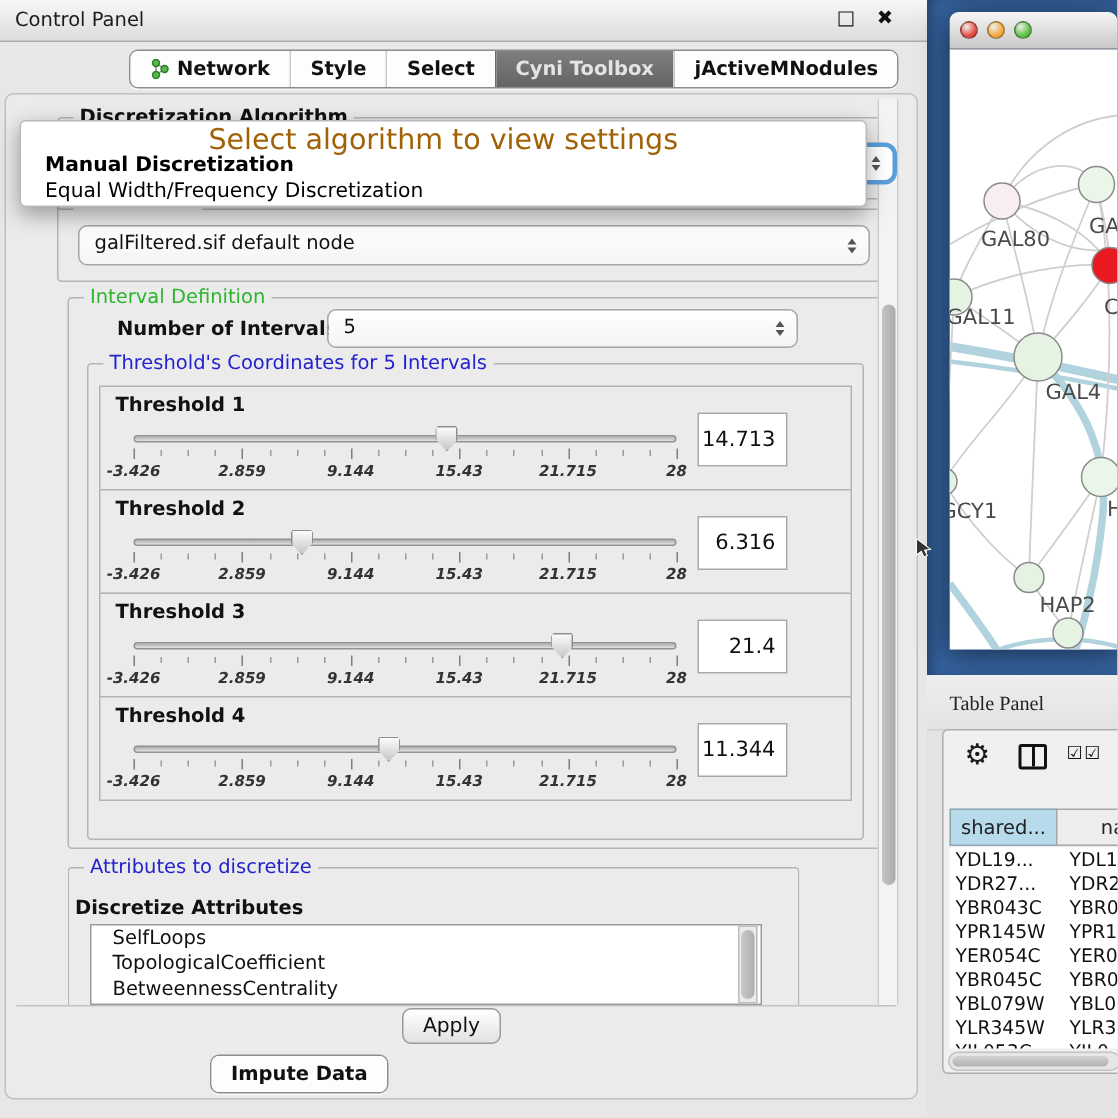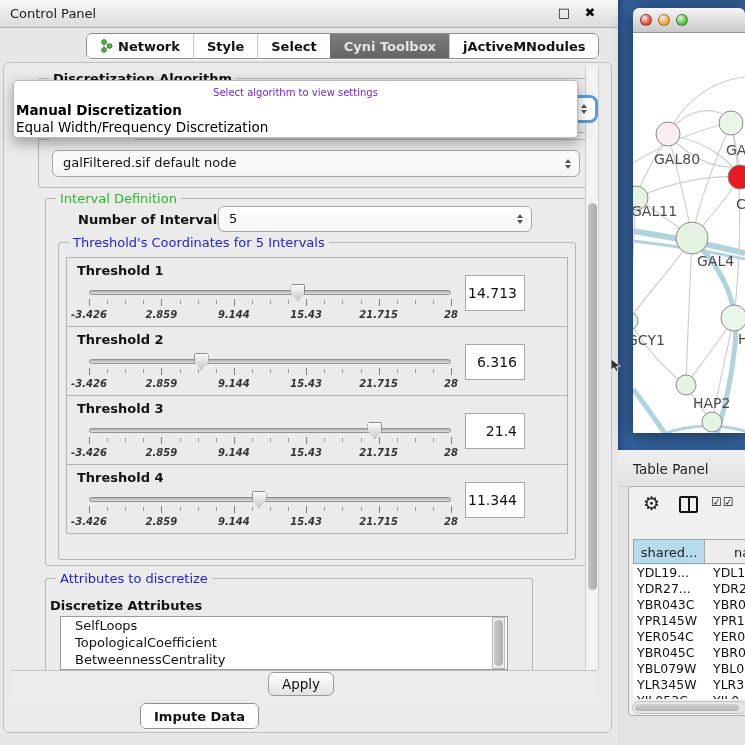--- a/index.html
+++ b/index.html
@@ -44,22 +44,22 @@
   .arr-up{width:0;height:0;border-left:3.5px solid transparent;border-right:3.5px solid transparent;border-bottom:4.5px solid #555;}
   .arr-dn{width:0;height:0;border-left:3.5px solid transparent;border-right:3.5px solid transparent;border-top:4.5px solid #555;}
 
   
   .combo-focus{left:48px;top:95px;width:550px;height:28px;border:3px solid #5a9fd9;border-radius:8px;
                background:#fff;z-index:5;}
 
   
   .popup{position:absolute;left:13px;top:80px;width:565px;height:58px;background:#fff;border:1px solid #b9b9b9;
          border-radius:4px;box-shadow:0 5px 14px rgba(0,0,0,.35);z-index:10;box-sizing:border-box;padding-top:3px;}
-  .popup .hint{height:18px;line-height:18px;text-align:center;color:#6d28d9;font-size:10px;}
-  .popup .opt{height:17px;line-height:17px;font-size:13.5px;color:#000;padding-left:2px;white-space:nowrap;}
+  .popup .hint{height:18px;line-height:18px;text-align:center;color:#a16207;font-size:19px;}
+  .popup .opt{height:17px;line-height:17px;font-size:13.5px;color:#000;padding-left:16px;white-space:nowrap;}
   .popup .opt.bold{font-weight:700;}
 
   
   .tpanel{position:relative;width:502px;height:70px;border:1px solid #b3b3b3;background:#ebebeb;
           box-sizing:border-box;margin-top:-1px;}
   .tpanel .plabel{position:absolute;left:10px;top:5px;font-size:13px;font-weight:700;color:#111;}
   .slider{position:absolute;left:22px;top:26px;width:362px;height:40px;}
   .strack{position:absolute;left:0;top:6px;width:100%;height:5px;background:linear-gradient(#adadad,#e2e2e2);
           border:1px solid #929292;border-radius:3px;box-sizing:border-box;}
   .sthumb{position:absolute;top:0;width:15px;height:17px;
@@ -94,21 +94,21 @@
   .blue-canvas{position:absolute;left:618px;top:0;width:127px;height:450px;background:#35639f;
                box-shadow:inset 6px 0 10px -5px rgba(0,0,0,.45);}
   .netwin{position:absolute;left:633px;top:8px;width:112px;height:425px;border-radius:6px 6px 0 0;overflow:hidden;
           box-shadow:0 2px 20px rgba(0,0,0,.55);}
   .nettitle{position:relative;height:24px;background:linear-gradient(#f6f6f6,#c8c8c8);border-bottom:1px solid #979797;}
   .light{position:absolute;top:6px;width:12px;height:12px;border-radius:50%;box-sizing:border-box;}
   .netcanvas{position:relative;height:401px;background:#fff;}
   .net-label{font-size:14px;fill:#4a4a4a;font-family:"DejaVu Sans","Liberation Sans",sans-serif;}
 
   
-  .tp-strip{position:absolute;left:618px;top:450px;width:127px;height:36px;background:linear-gradient(#efefef,#e2e2e2);border-bottom:1px solid #cfcfcf;}
+  .tp-strip{position:absolute;left:618px;top:450px;width:127px;height:36px;background:linear-gradient(#efefef,#e2e2e2);border-bottom:1px solid #cfcfcf;font-family:Liberation Serif, serif;}
   .tp-title{position:absolute;left:15px;top:11px;font-size:13.5px;color:#222;}
   .tp-box{position:absolute;left:628px;top:486px;width:130px;height:230px;background:#f0f0f0;border:1px solid #acacac;border-radius:4px;box-sizing:border-box;}
   .gear{position:absolute;left:14px;top:5px;font-size:19px;color:#1a1a1a;line-height:22px;}
   .colicon{position:absolute;left:50px;top:9px;width:15px;height:13px;border:2px solid #111;border-radius:2px;}
   .colicon::after{content:"";position:absolute;left:50%;top:0;bottom:0;width:2px;background:#111;transform:translateX(-50%);}
   .checks{position:absolute;left:82px;top:8px;font-size:12px;color:#111;letter-spacing:1px;}
   .th{position:absolute;top:52px;height:25px;font-size:13px;color:#222;text-align:center;line-height:25px;box-sizing:border-box;}
   .th1{left:4px;width:72px;background:#b7dbeb;border:1px solid #8fa6b1;}
   .th2{left:75px;width:76px;background:#ededed;border:1px solid #a7a7a7;}
   .trows{position:absolute;left:4px;top:78px;width:150px;height:134px;background:#fff;overflow:hidden;}

